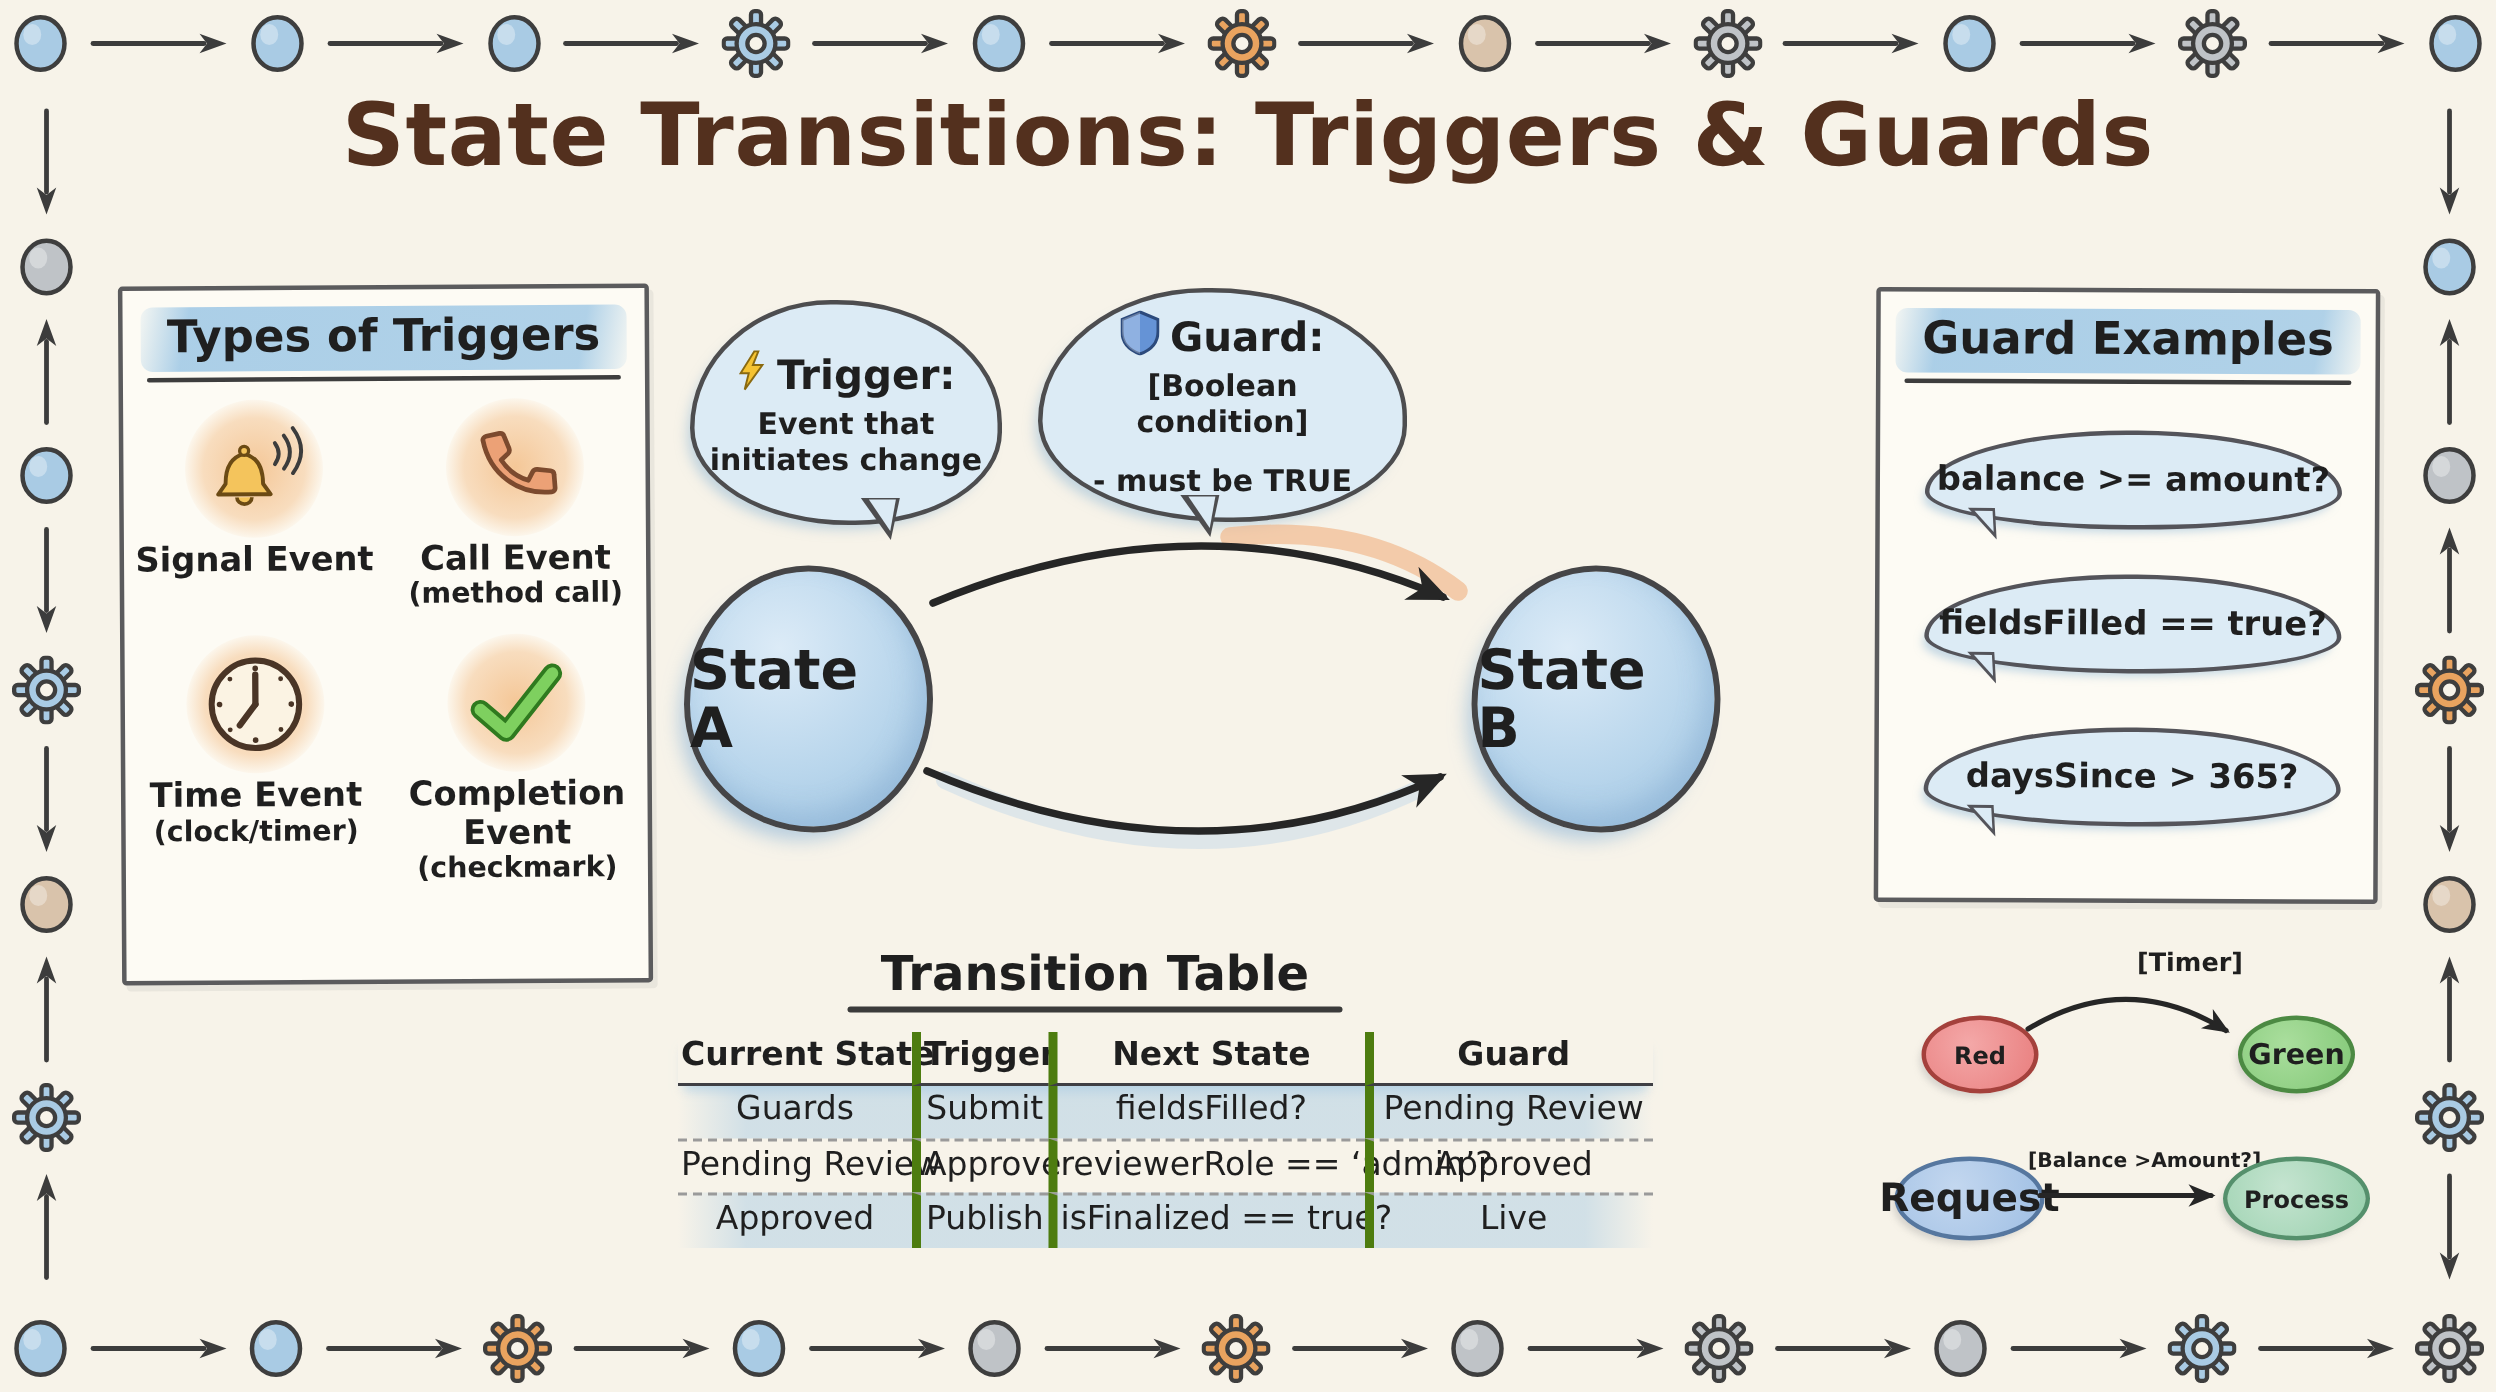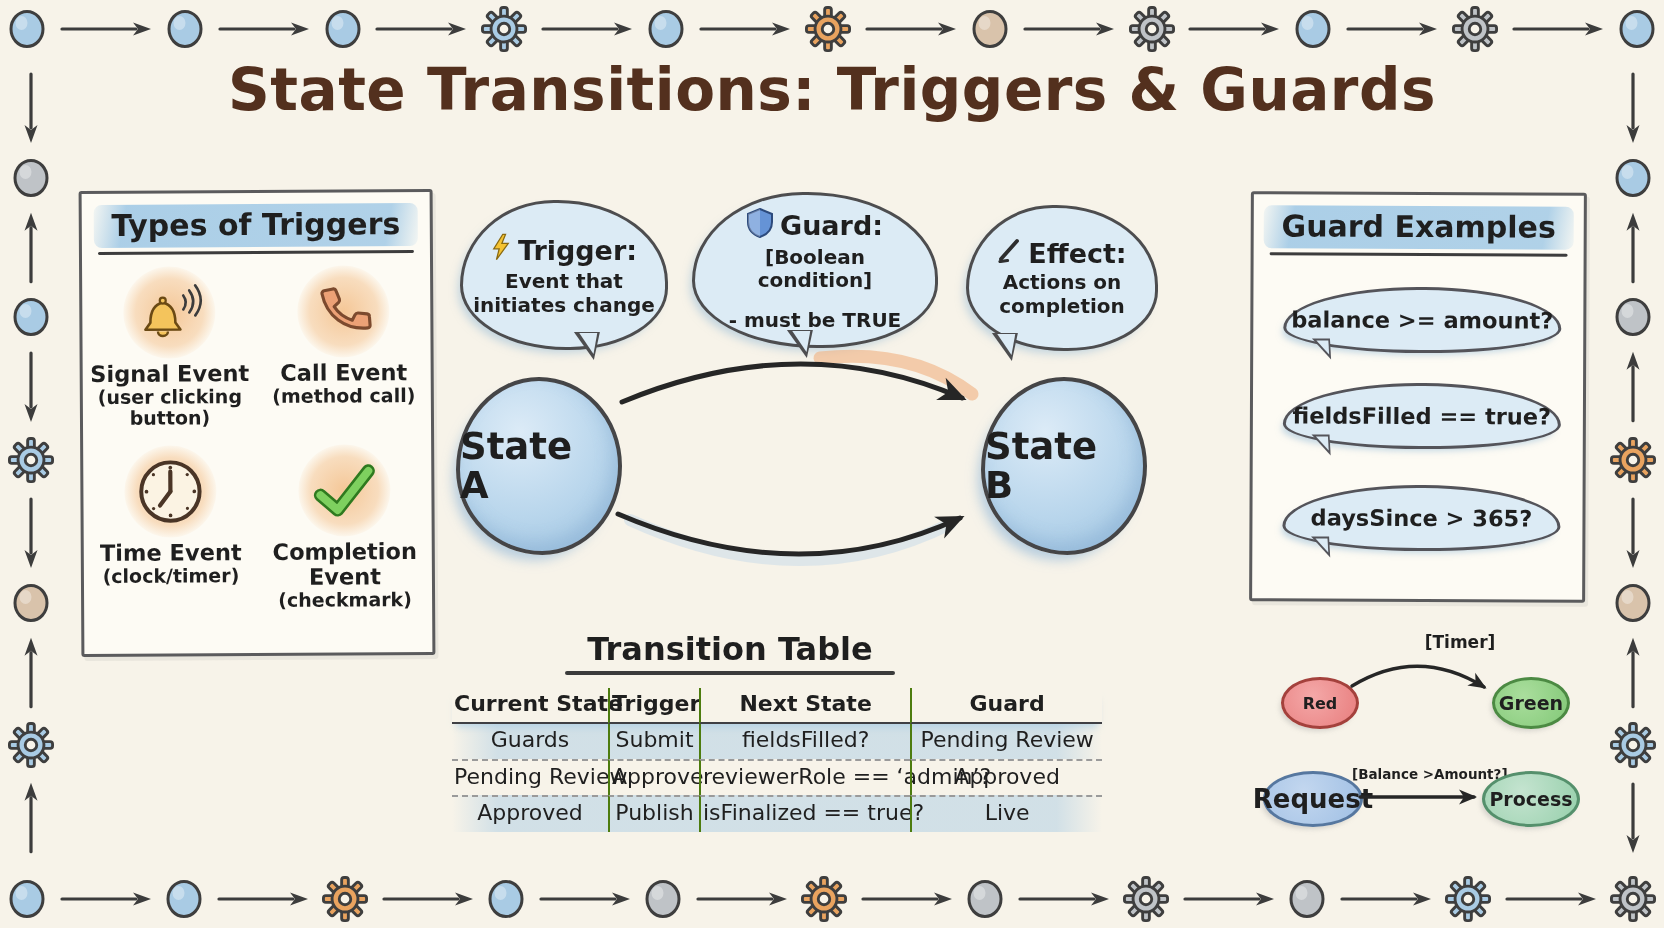--- a/index.html
+++ b/index.html
@@ -71,39 +71,39 @@
     border:6.5px solid transparent;border-top:14px solid #dcebf5;transform:skewX(26deg);}
   .gex1{top:92px;} .gex2{top:188px;} .gex3{top:290px;}
 
   
   .ttitle{position:absolute;left:530px;top:630px;width:400px;text-align:center;
     font-size:32px;font-weight:700;}
   .rule2{height:4px;background:#3b3b3b;width:330px;margin:3px auto 0;border-radius:3px;}
   .ttable{position:absolute;left:452px;top:688px;width:650px;font-size:22px;}
   .trow{display:grid;grid-template-columns:24% 14% 32.5% 29.5%;}
   .trow>div{text-align:center;padding:3px 2px 5px;line-height:1.2;white-space:nowrap;}
-  .trow>div+div{border-left:2px solid #4d7c0f;}
+  .trow>div+div{border-left:6px solid #4d7c0f;}
   .thead>div{font-weight:700;border-bottom:2.5px solid #3f3f44;}
   .thead{box-shadow:0 7px 7px -4px rgba(168,203,228,.65);}
   .dr>div{border-top:2px dashed #9a9a9a;}
   .hlrow{background:linear-gradient(90deg,rgba(168,203,228,0),rgba(168,203,228,.48) 7%,rgba(168,203,228,.48) 93%,rgba(168,203,228,0));}
 
   
   .mlabel{position:absolute;font-weight:700;text-align:center;white-space:nowrap;}
   .lbl-timer{left:1410px;top:632px;width:100px;font-size:17px;}
   .lbl-balance{left:1352px;top:766px;width:132px;font-size:13.5px;}
   .mstate{position:absolute;border-radius:50%;display:flex;align-items:center;justify-content:center;
     font-weight:700;border:3px solid;box-shadow:-3px 4px 5px -2px rgba(150,150,150,.35);}
   .ms-red{left:1281px;top:677px;width:72px;height:46px;font-size:16px;
     background:radial-gradient(circle at 40% 35%,#f4a8a8,#e87d7d);border-color:#a4413c;}
   .ms-green{left:1492px;top:677px;width:72px;height:46px;font-size:19px;
     background:radial-gradient(circle at 40% 35%,#aade9d,#82c877);border-color:#4c8a43;}
   .ms-request{left:1263px;top:771px;width:94px;height:50px;font-size:26px;
     background:radial-gradient(circle at 40% 35%,#c3d7ef,#9fbfe4);border-color:#56779f;}
-  .ms-process{left:1482px;top:771px;width:92px;height:50px;font-size:19px;
+  .ms-process{left:1482px;top:771px;width:92px;height:50px;font-size:16px;
     background:radial-gradient(circle at 40% 35%,#c5e4d0,#96cfab);border-color:#55906c;}
 
   .overlay{position:absolute;left:0;top:0;pointer-events:none;z-index:4;}
 </style>
 </head>
 <body>
 
 <div id="canvas">
 
   <div id="border-top" class="bh">
@@ -643,21 +643,20 @@
           <svg width="72" height="62" viewBox="0 0 72 62">
             <path d="M17 41 q0-17 12.5-20 q12.5 3 12.5 20 l5 7 H12 z" fill="#f4c45c" stroke="#6b4a14" stroke-width="2.6" stroke-linejoin="round"></path>
             <circle cx="29.5" cy="19" r="3" fill="#f4c45c" stroke="#6b4a14" stroke-width="2.2"></circle>
             <path d="M24.5 50 a5 4.5 0 0 0 10 0" fill="#f4c45c" stroke="#6b4a14" stroke-width="2.4"></path>
             <path d="M50 14 q5 7 0 14" fill="none" stroke="#3c3c3c" stroke-width="2.6" stroke-linecap="round"></path>
             <path d="M56 9 q8 11 0 22" fill="none" stroke="#3c3c3c" stroke-width="2.6" stroke-linecap="round"></path>
             <path d="M62 4 q11 15 0 30" fill="none" stroke="#3c3c3c" stroke-width="2.6" stroke-linecap="round"></path>
           </svg>
         </div>
         <div class="trig-title">Signal Event</div>
-        <div class="trig-sub">(user clicking button)</div>
       </div>
 
       <div class="trig-item">
         <div class="blob">
           <svg width="58" height="58" viewBox="0 0 48 48">
             <path d="M10.5 4.5 L18 4 C19 4 20 4.7 20.2 5.7 L22 13 C22.2 14 21.8 15.1 21 15.7 L16.8 18.7 C19.5 24.5 24.2 29.2 30 31.9 L33 27.7 C33.6 26.9 34.7 26.5 35.7 26.7 L42.9 28.5 C43.9 28.8 44.6 29.7 44.5 30.7 L44 38.2 C43.9 39.3 43 40.2 41.9 40.1 C23.1 39.1 9.4 25.4 8.4 6.6 C8.3 5.5 9.4 4.6 10.5 4.5 Z" fill="#eca176" stroke="#7c4a2e" stroke-width="2.6" stroke-linejoin="round" transform="rotate(-8 26 22)"></path>
           </svg>
         </div>
         <div class="trig-title">Call Event</div>
         <div class="trig-sub">(method call)</div>
@@ -718,32 +717,20 @@
           <path d="M13 1 L25 6 V14 C25 21.5 20 26.5 13 29 C6 26.5 1 21.5 1 14 V6 Z" fill="#6593d6" stroke="#2c4a7c" stroke-width="2"></path>
           <path d="M13 1 L13 29 C6 26.5 1 21.5 1 14 V6 Z" fill="rgba(255,255,255,.28)"></path>
         </svg>
       </span>
       <span>Guard:</span>
     </div>
     <div class="bub-body">[Boolean condition]</div>
     <div class="bub-body" style="margin-top:16px">- must be TRUE</div>
   </div>
 
-  <div class="bubble def-bubble b-effect">
-    <div class="bub-head">
-      <span>
-        <svg width="24" height="26" viewBox="0 0 24 26">
-          <path d="M4 22 L20 4" stroke="#2e2e2e" stroke-width="3.8" stroke-linecap="round"></path>
-          <path d="M3 24.5 L10.5 23.5" stroke="#2e2e2e" stroke-width="3.2" stroke-linecap="round"></path>
-        </svg>
-      </span>
-      <span>Effect:</span>
-    </div>
-    <div class="bub-body">Actions on completion</div>
-  </div>
 
   <div class="state state-a">
     <span>State</span>
     <span>A</span>
   </div>
   <div class="state state-b">
     <span>State</span>
     <span>B</span>
   </div>
 

